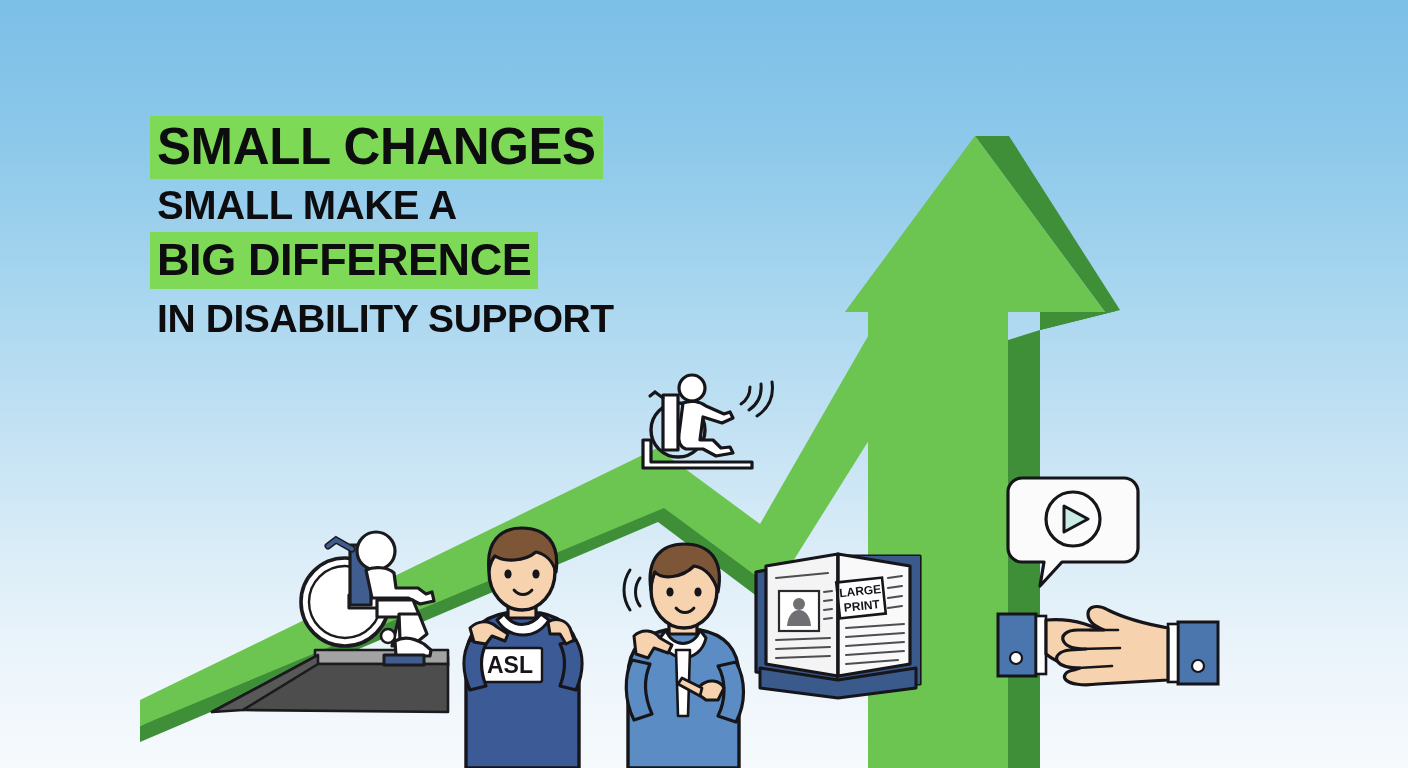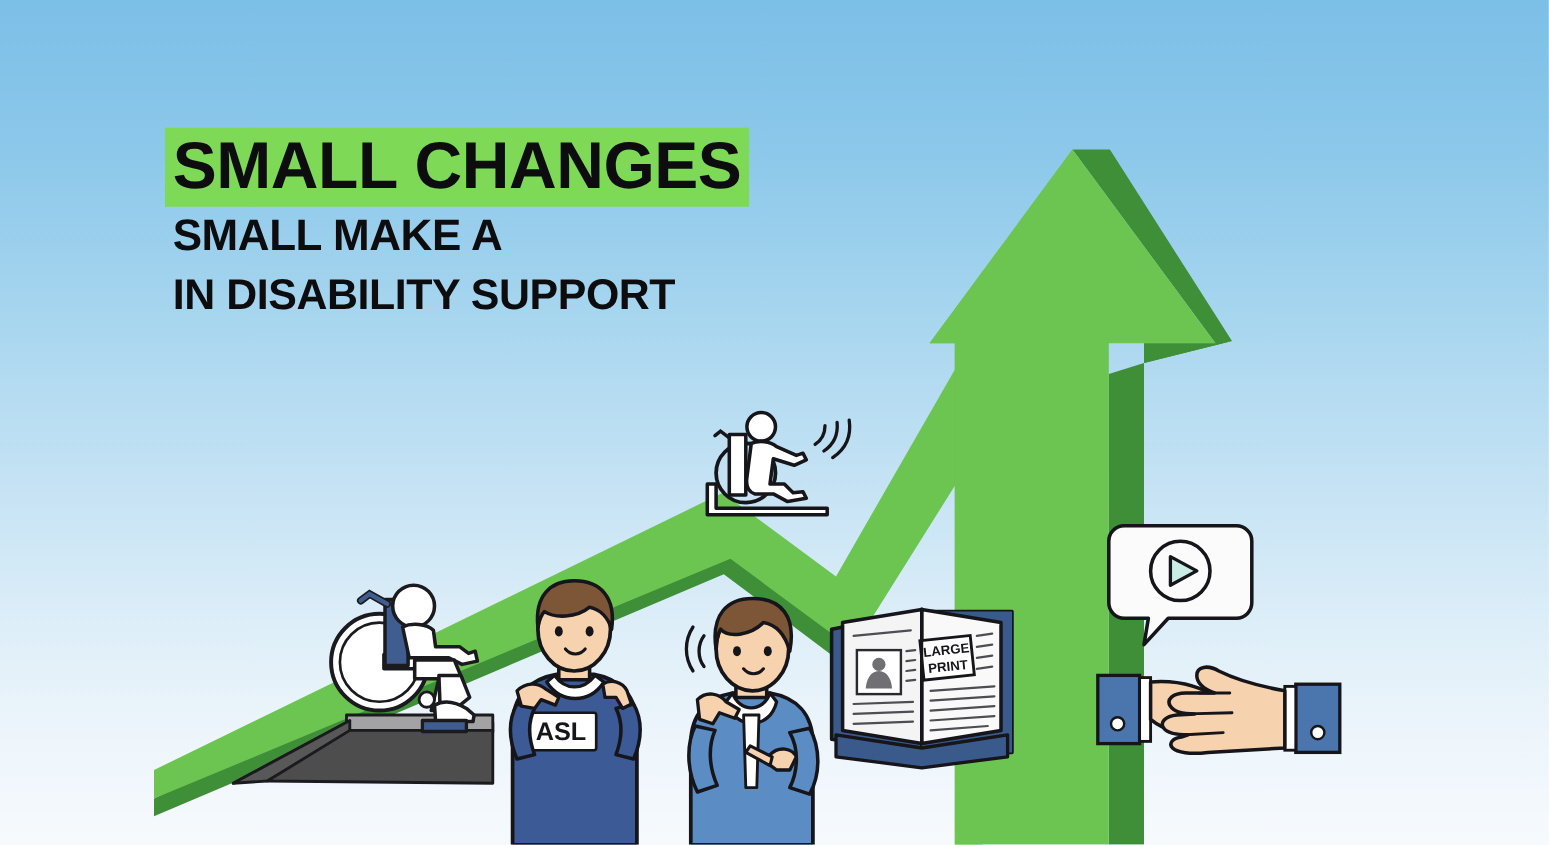--- a/index.html
+++ b/index.html
@@ -50,21 +50,21 @@
     display: inline-block;
     font-weight: 700;
     color: #0d0d0f;
     letter-spacing: -0.4px;
     -webkit-font-smoothing: antialiased;
   }
   .hl-hi .hl-text {
     background: #7ed957;
     box-shadow: 0 0 0 0 #7ed957;
   }
-  .row1 .hl-text { font-size: 60px; padding: 5px 7px 7px 7px; }
+  .row1 .hl-text { font-size: 51px; padding: 5px 7px 7px 7px; }
   .row2 .hl-text { font-size: 40px; padding: 4px 7px 5px 7px; }
   .row3 .hl-text { font-size: 45px; padding: 5px 7px 7px 7px; }
   .row4 .hl-text { font-size: 39px; padding: 4px 7px 5px 7px; text-align: right; }
   .row2 { margin-top: 2px; }
   .row3 { margin-top: 2px; }
   .row4 { margin-top: 6px; }
 </style>
 </head>
 <body>
 
@@ -390,18 +390,21 @@
     </g>
   </svg>
 
   <div id="headline">
     <div class="hl-row row1 hl-hi">
       <span class="hl-text">SMALL CHANGES</span>
     </div>
     <div class="hl-row row2">
       <span class="hl-text">SMALL MAKE A</span>
     </div>
+    <div class="hl-row row3 hl-hi">
+      <span class="hl-text">BIG DIFFERENCE</span>
+    </div>
     <div class="hl-row row4">
       <span class="hl-text">IN DISABILITY SUPPORT</span>
     </div>
   </div>
 
 </div>
 
 </body></html>

